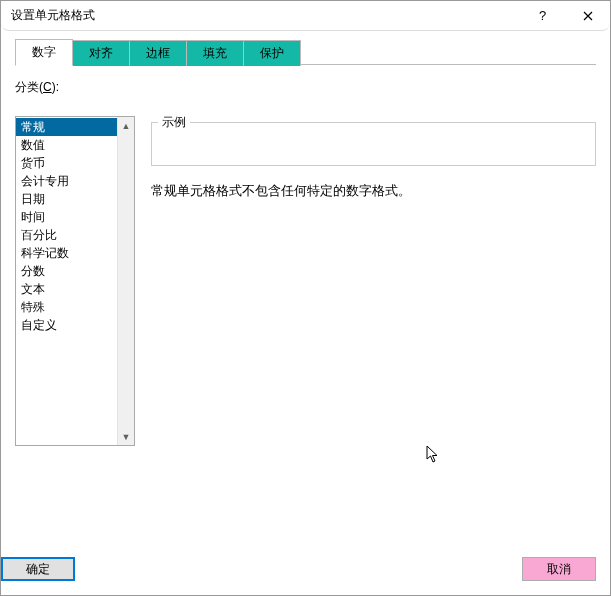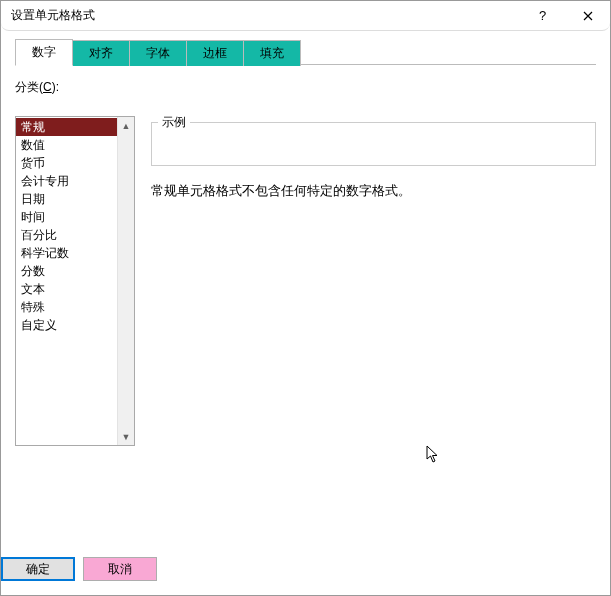--- a/index.html
+++ b/index.html
@@ -116,21 +116,21 @@
     padding: 1px 0 0 0;
     flex: 1;
   }
   .listbox li {
     padding: 1px 5px 1px 5px;
     line-height: 16px;
     cursor: default;
     white-space: nowrap;
   }
   .listbox li.selected {
-    background: #7f1d1d;
+    background: #0369a1;
     color: #fff;
   }
   .listbox .scrollbar {
     width: 17px;
     background: #f0f0f0;
     border-left: 1px solid #e3e3e3;
     display: flex;
     flex-direction: column;
     justify-content: space-between;
     align-items: center;
@@ -165,21 +165,21 @@
     padding: 0 4px;
     font-size: 12px;
   }
   .desc {
     margin-top: 16px;
     font-size: 13px;
   }
 
   .buttons {
     display: flex;
-    justify-content: flex-start;
+    justify-content: space-between;
     gap: 8px;
     padding: 10px 14px 14px 0;
   }
   .btn {
     min-width: 74px;
     height: 24px;
     border: 1px solid #adadad;
     background: #f9a8d4;
     font-size: 12px;
     font-family: inherit;
@@ -213,23 +213,23 @@
           <path d="M1 1 L9 9 M9 1 L1 9" stroke="#000" stroke-width="1.2"></path>
         </svg>
     </div>
   </div>
 
   <div class="body">
 
     <div class="tabstrip">
       <div class="tab active">数字</div>
       <div class="tab">对齐</div>
-      <div class="tab">字体</div>
       <div class="tab">边框</div>
       <div class="tab">填充</div>
+      <div class="tab">保护</div>
     </div>
     <div class="tab-underline"></div>
 
     <div class="tabpane">
 
       <div class="category-label">
         <span>分类(</span><span class="u">C</span><span>):</span>
       </div>
 
       <div class="row">

